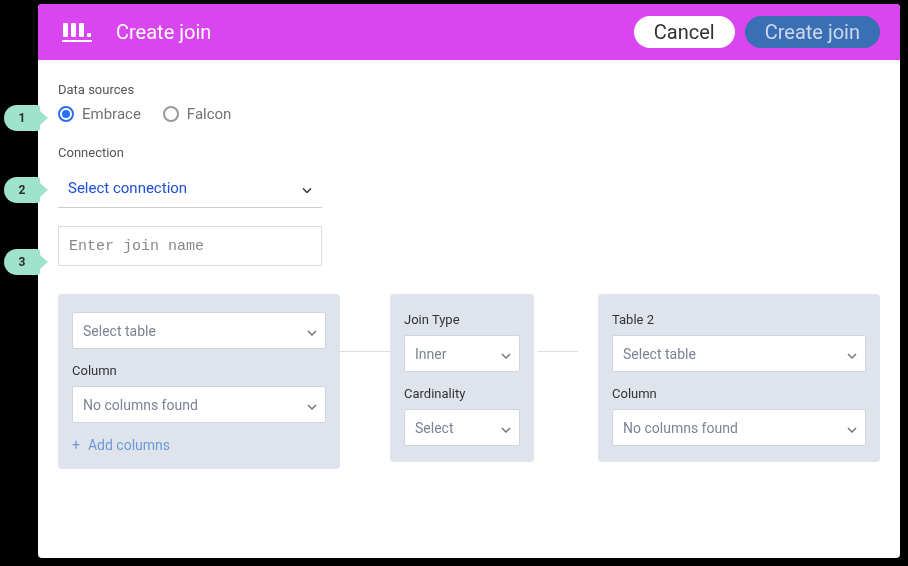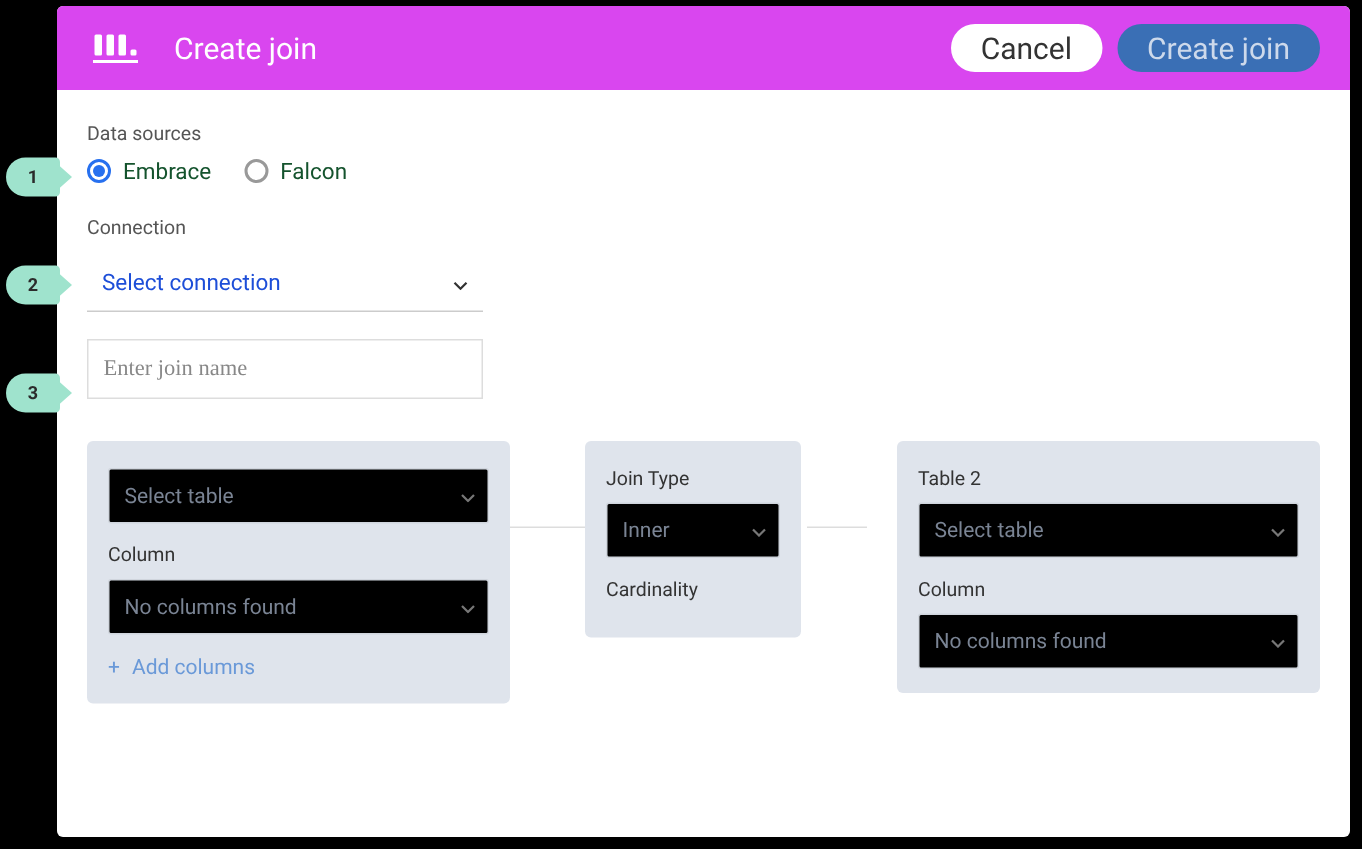--- a/index.html
+++ b/index.html
@@ -89,21 +89,21 @@
       display: flex;
       align-items: center;
       justify-content: center;
     }
     .radio-circle.checked {
       border-color: #2770ef;
     }
     .radio-dot {
       width: 8px; height: 8px; background: #2770ef; border-radius: 50%;
     }
-    .radio-label { font-size: 15px; color: #14532d; }
+    .radio-label { font-size: 15px; color: #737373; }
     .select-wrap {
       position: relative;
       width: 264px;
       margin-bottom: 6px;
     }
     .select-box {
       width: 100%;
       height: 40px;
       border: none;
       border-bottom: 1px solid #ccc;
@@ -122,21 +122,21 @@
       transform: translateY(-50%);
       pointer-events: none;
     }
     .text-input {
       width: 264px;
       height: 40px;
       border: 1px solid #ddd;
       padding: 12px 10px;
       font-size: 15px;
       color: #a21caf;
-      font-family: Liberation Serif, serif;
+      font-family: Liberation Mono, monospace;
     }
     .text-input::placeholder { color: #888; }
     .section { margin-bottom: 18px; }
     .panels {
       display: flex;
       align-items: flex-start;
       gap: 0;
       position: relative;
       margin-top: 28px;
     }
@@ -158,21 +158,21 @@
     }
     .panel-wide { width: 282px; }
     .panel-mid { width: 144px; margin: 0 50px; }
     .panel-wide2 { width: 282px; margin-left: auto; }
     .panel-label {
       font-size: 13px;
       color: #333;
       margin-bottom: 8px;
     }
     .panel-select {
-      background: #000000;
+      background: #ffffff;
       border: 1px solid #d0d5dd;
       height: 37px;
       padding: 0 20px 0 10px;
       font-size: 14px;
       color: #7a8494;
       display: flex;
       align-items: center;
       position: relative;
       cursor: pointer;
       border-radius: 2px;
@@ -317,20 +317,28 @@
             <span>Inner</span>
             <span class="chev">
               <svg class="chev-svg" viewBox="0 0 10 6">
                   <path d="M1 1 L5 5 L9 1" stroke="#777" stroke-width="1.5" fill="none"></path>
                 </svg>
             </span>
           </div>
         </div>
         <div class="panel-block">
           <div class="panel-label">Cardinality</div>
+          <div class="panel-select">
+            <span>Select</span>
+            <span class="chev">
+              <svg class="chev-svg" viewBox="0 0 10 6">
+                  <path d="M1 1 L5 5 L9 1" stroke="#777" stroke-width="1.5" fill="none"></path>
+                </svg>
+            </span>
+          </div>
         </div>
       </div>
 
       <div class="panel panel-wide2">
         <div class="panel-block">
           <div class="panel-label">Table 2</div>
           <div class="panel-select">
             <span>Select table</span>
             <span class="chev">
               <svg class="chev-svg" viewBox="0 0 10 6">

